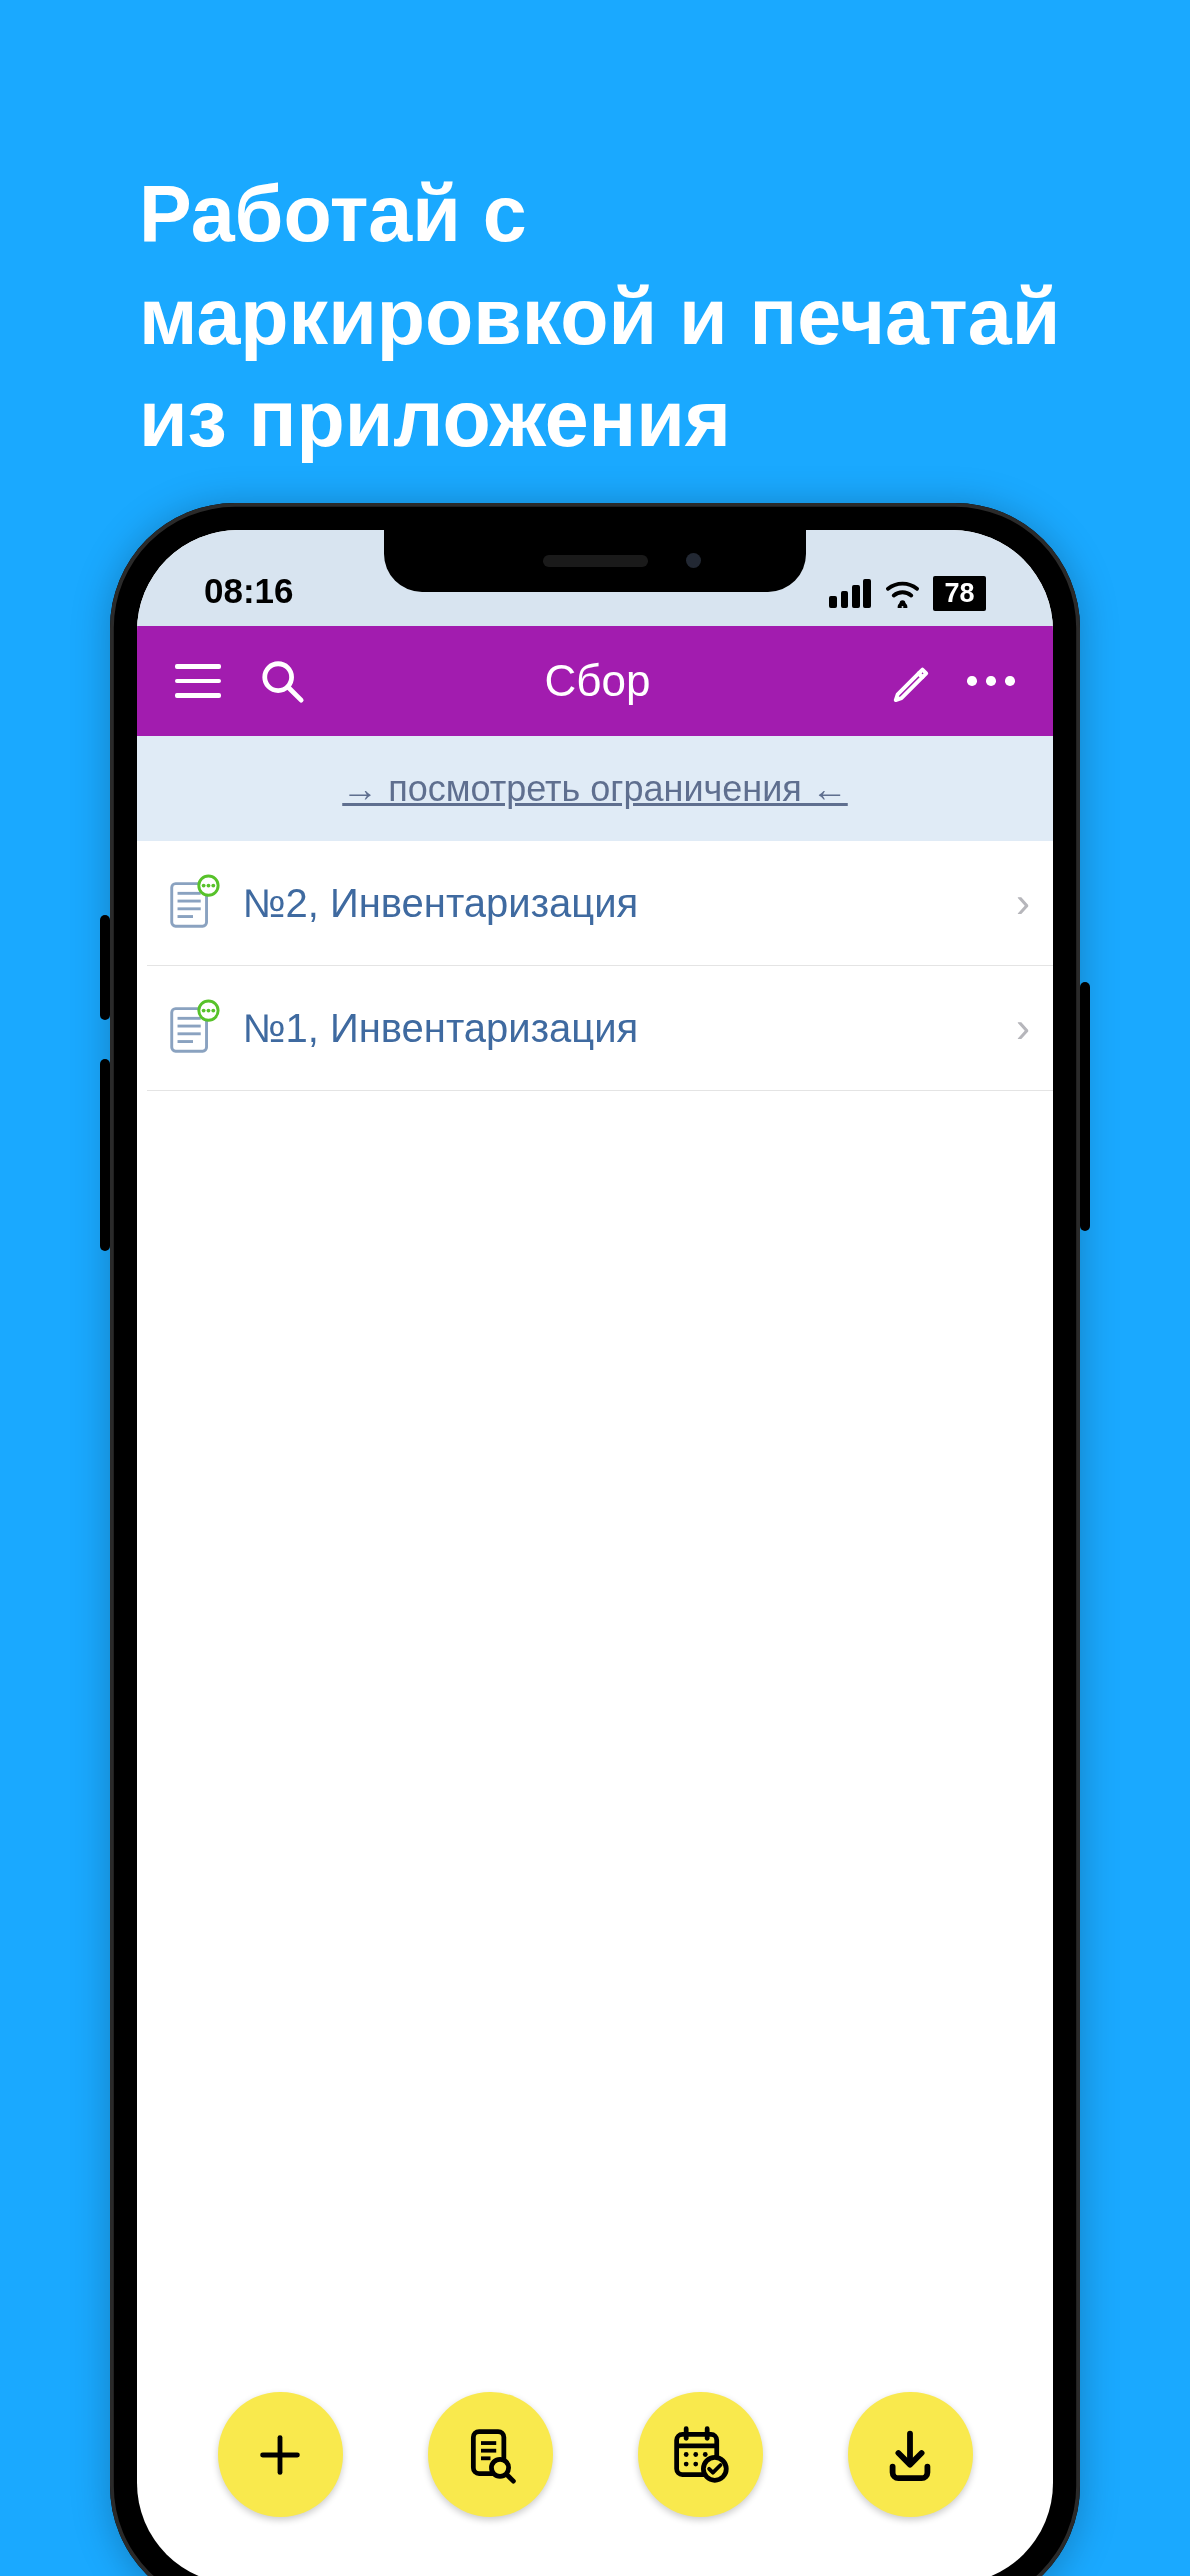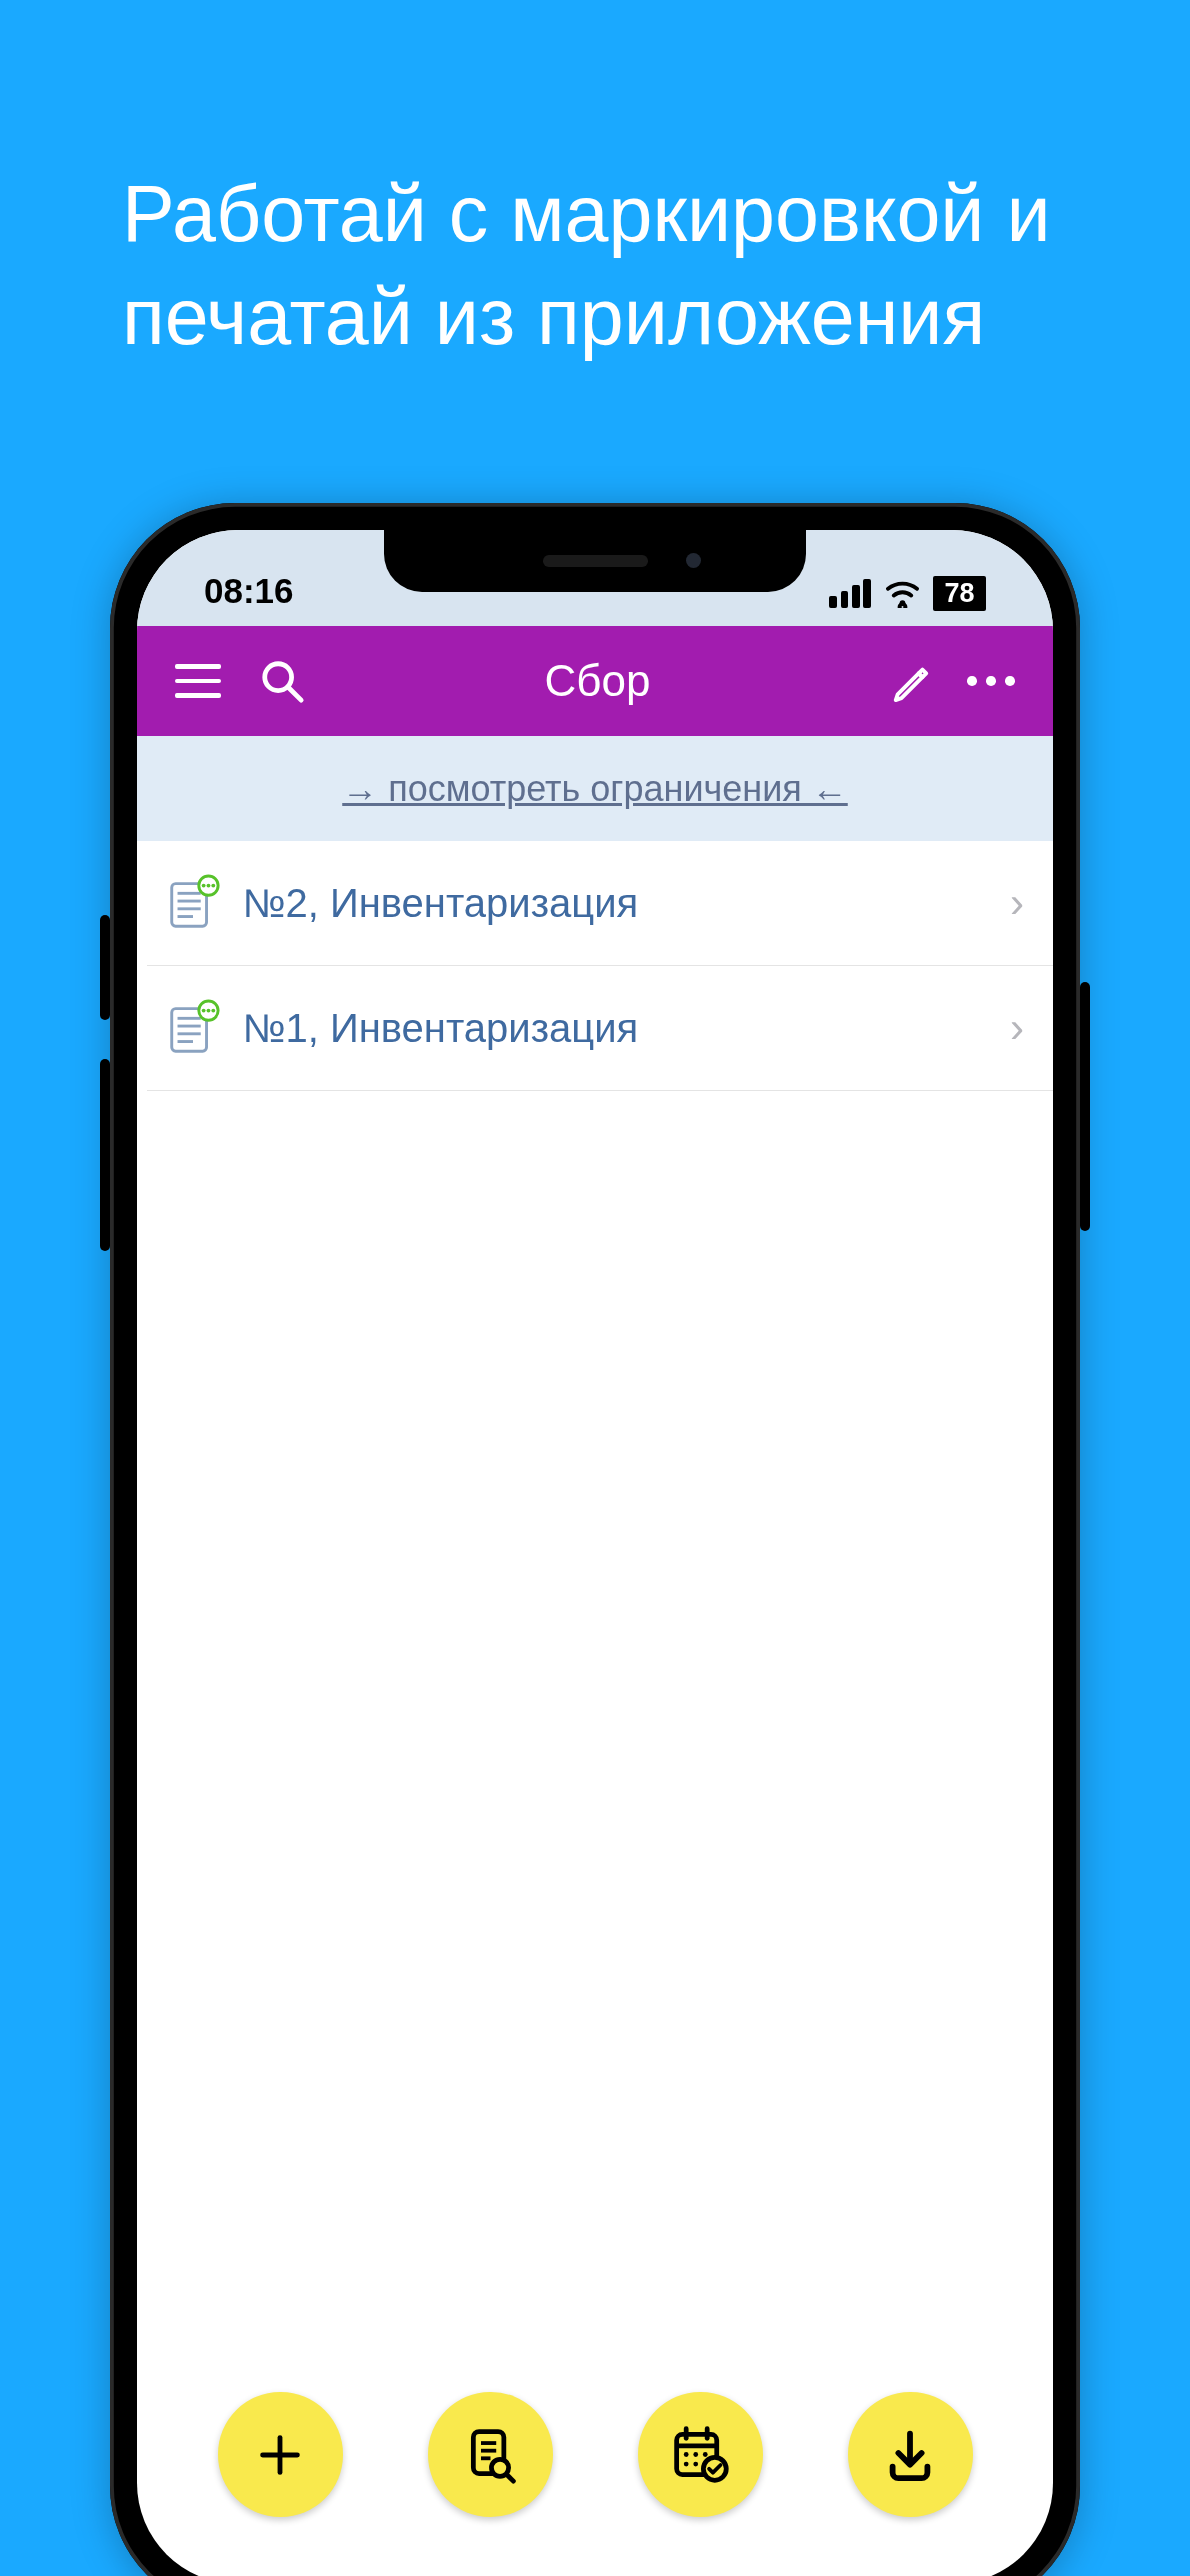--- a/index.html
+++ b/index.html
@@ -2,25 +2,25 @@
 <html><head>
 <meta charset="utf-8">
 <style>
   * { margin: 0; padding: 0; box-sizing: border-box; }
   html, body { width: 1190px; height: 2576px; font-family: -apple-system, Helvetica, Arial, sans-serif; }
   body { background: #1aa9ff; position: relative; }
 
   .promo-headline {
     position: absolute;
     top: 163px;
-    left: 122px;
+    left: 139px;
     right: 125px;
     color: #ffffff;
     font-size: 79px;
-    font-weight: 400;
+    font-weight: 700;
     line-height: 1.3;
   }
 
   
   .phone {
     position: absolute;
     top: 503px;
     left: 110px;
     width: 970px;
     height: 2108px;
@@ -99,21 +99,21 @@
     height:105px; background:#e0ebf6;
     display:flex; align-items:center; justify-content:center;
     font-size:36px; color:#5f6f8f;
   }
   .limit-banner span{ text-decoration: underline; }
 
   
   .list{background:#fff;}
   .list-row{
     display:flex; align-items:center;
-    height:125px; padding:0 29px 0 17px;
+    height:125px; padding:0 23px 0 17px;
     border-bottom:1.9px solid #e4e4e4;
     margin-left:9.6px;
   }
   .row-icon{width:58px; height:58px; flex:0 0 auto; margin-right:21px; position:relative;}
   .row-title{flex:1; font-size:40px; color:#3f6aa0;}
   .row-chevron{color:#b6b6bb; font-size:42px; font-weight:300;}
 
   
   .fab-row{
     position:absolute; left:0; right:0; bottom:67px;

